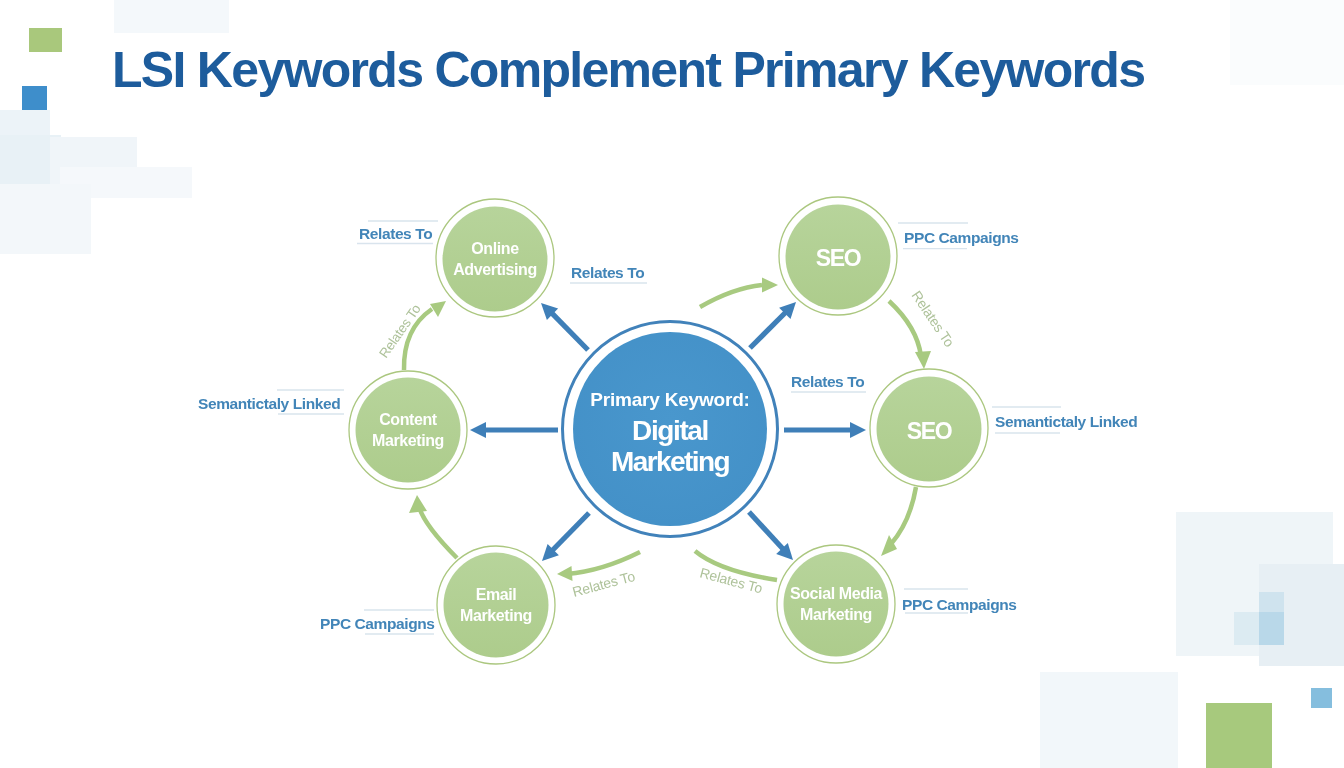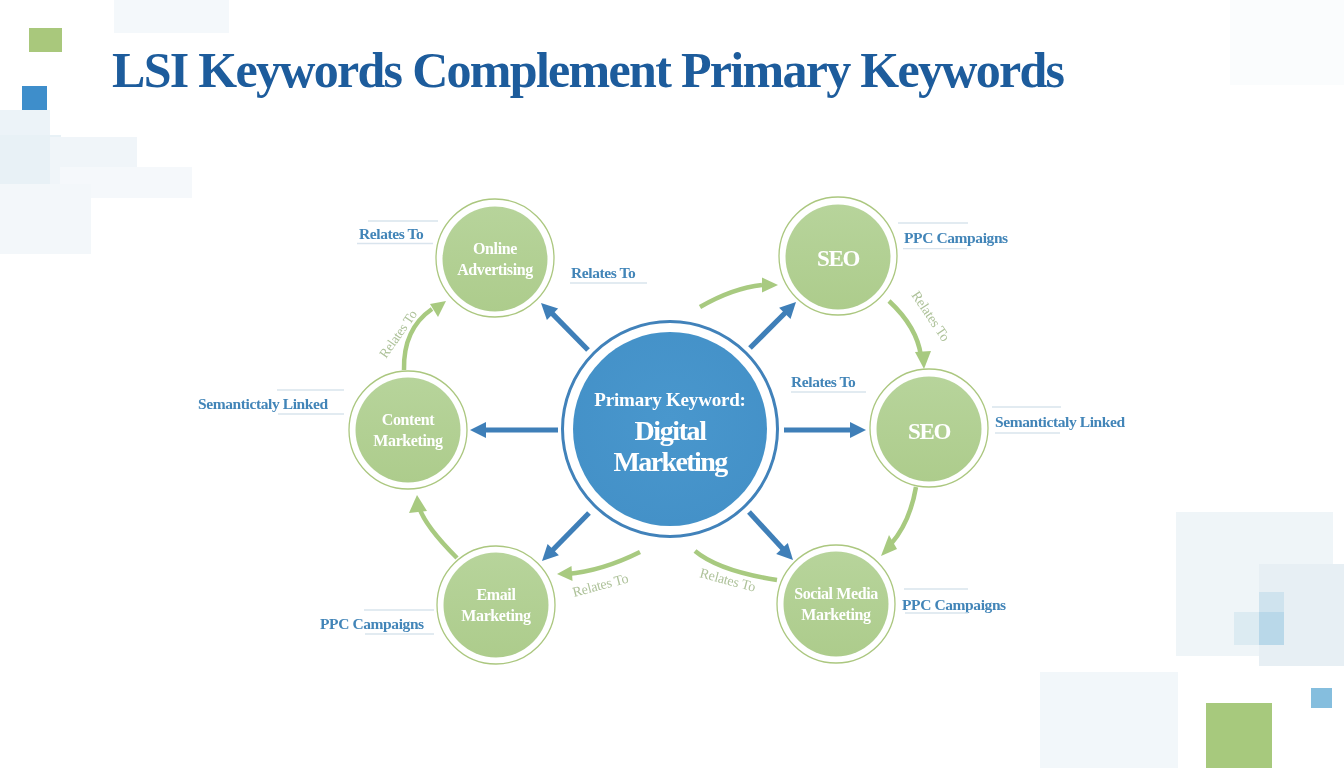--- a/index.html
+++ b/index.html
@@ -1,17 +1,17 @@
 <!DOCTYPE html>
 <html><head>
 <meta charset="utf-8">
 <style>
   html,body{margin:0;padding:0;}
   body{width:1344px;height:768px;overflow:hidden;background:#ffffff;font-family:"Liberation Sans",sans-serif;}
-  #page{position:relative;width:1136px;height:768px;font-family:Liberation Serif, serif;}
+  #page{position:relative;width:1136px;height:768px;}
   svg{position:absolute;top:0;left:0;}
 </style>
 </head>
 <body>
 <div id="page">
 <svg width="1344" height="768" viewBox="0 0 1344 768">
   <defs>
     <linearGradient id="gg" x1="0" y1="0" x2="0" y2="1">
       <stop offset="0" stop-color="#b7d49b"></stop>
       <stop offset="1" stop-color="#adcc8c"></stop>

